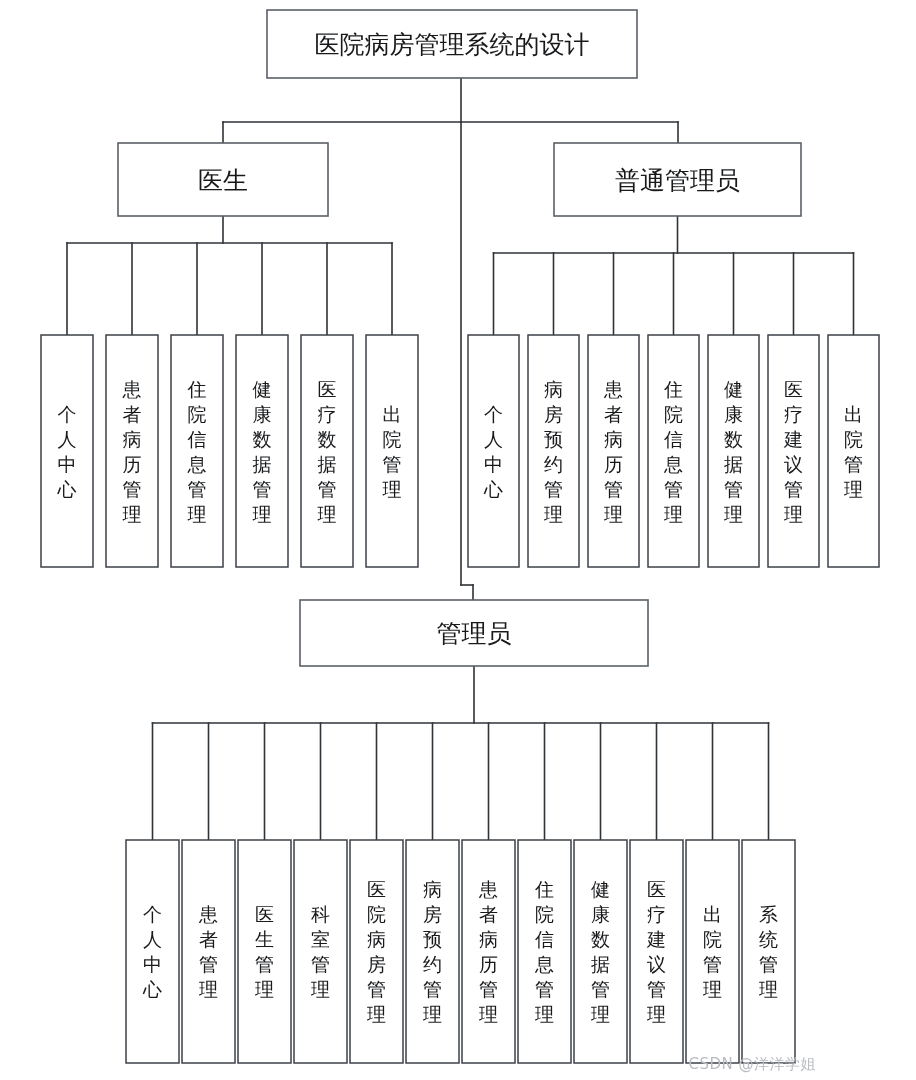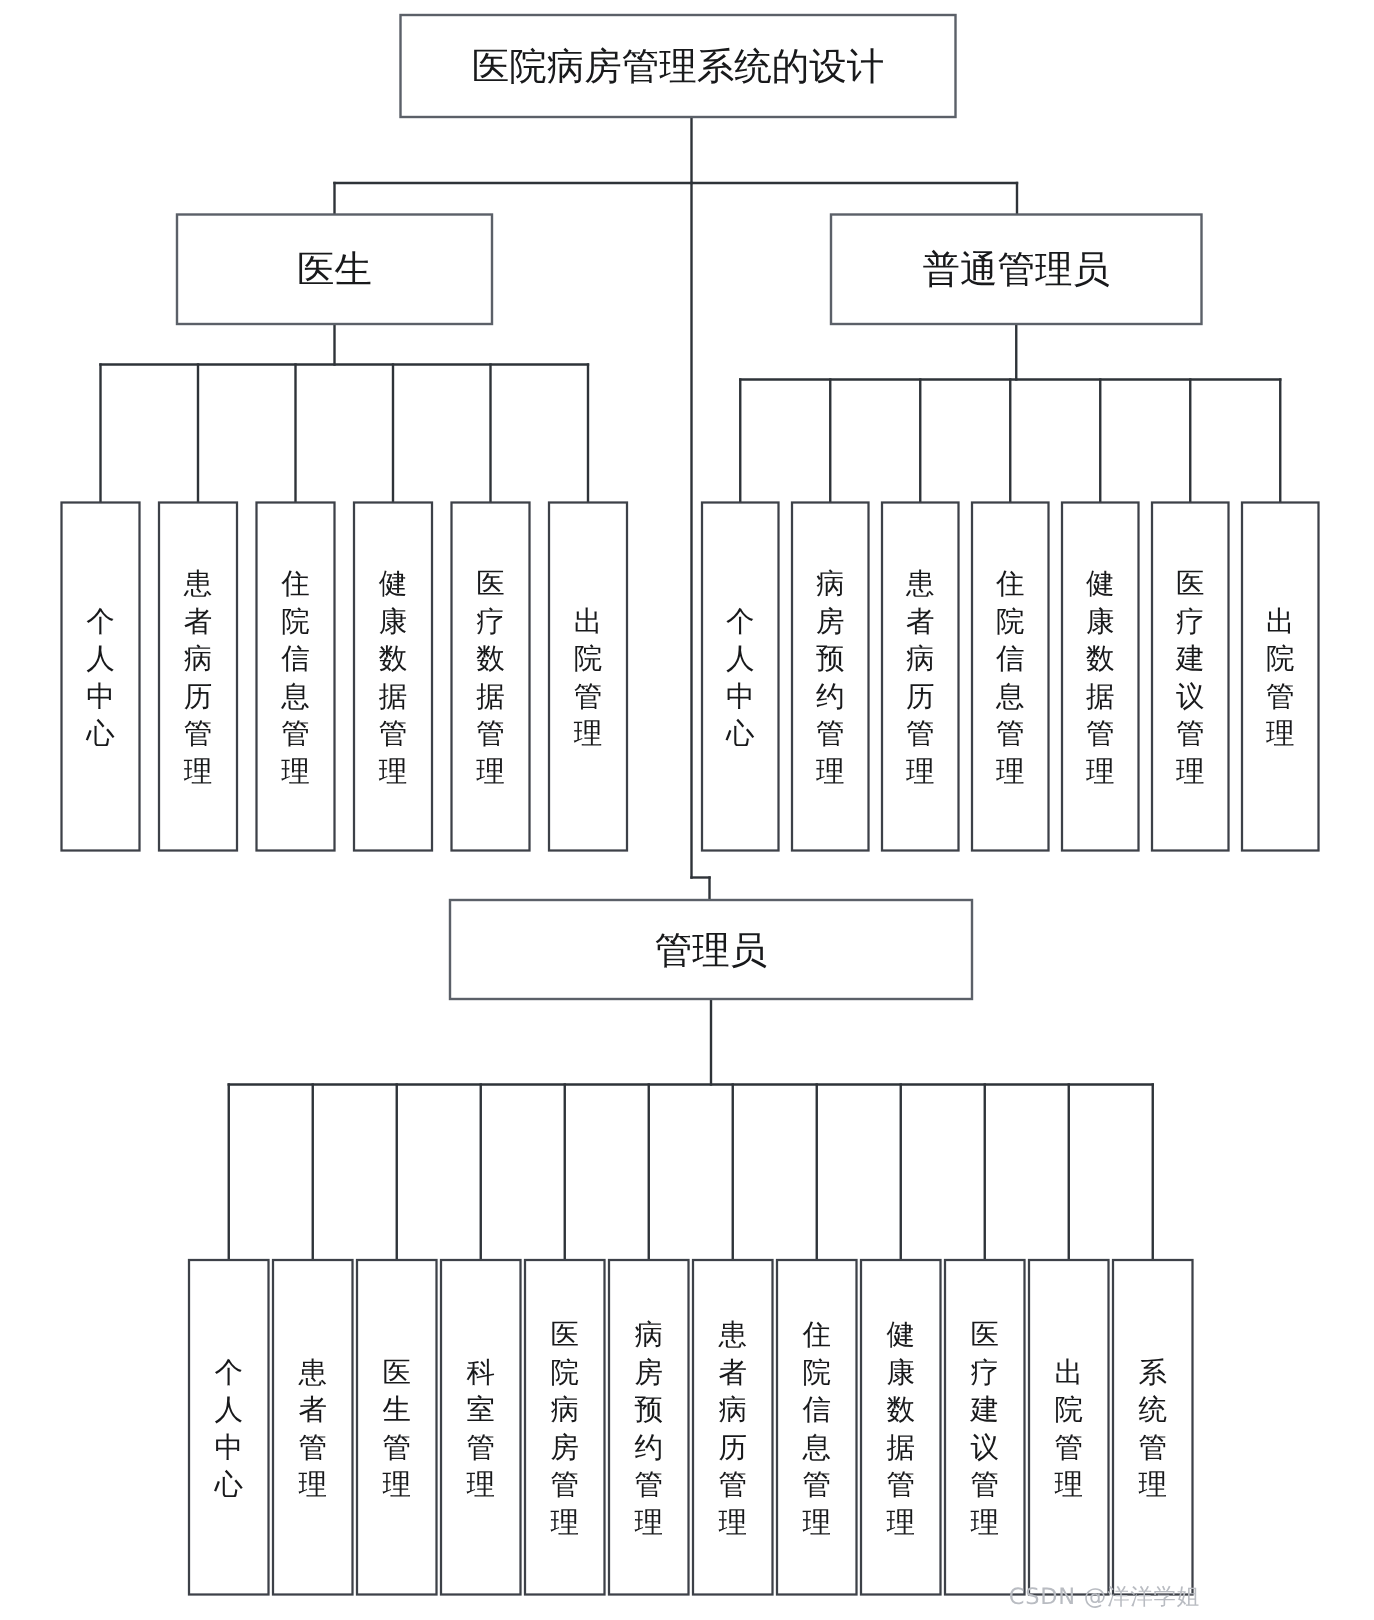--- a/index.html
+++ b/index.html
@@ -51,21 +51,21 @@
     dominant-baseline: middle;
   }
   .node-label-v {
     font-family: "DejaVu Sans", "Liberation Sans", sans-serif;
     font-size: 19px;
     fill: #18191b;
     text-anchor: middle;
   }
   .watermark-text {
     position: absolute;
-    right: 16px;
+    right: 0;
     bottom: 6px;
     font-family: "DejaVu Sans", "Liberation Sans", sans-serif;
     font-size: 15px;
     color: #b9bcc2;
     letter-spacing: 0.5px;
     white-space: nowrap;
     user-select: none;
   }
 </style>
 </head>

